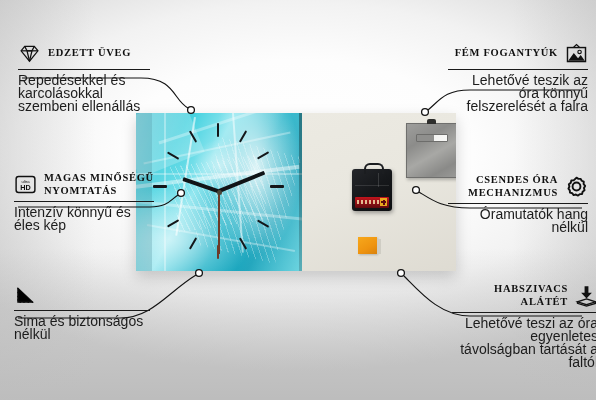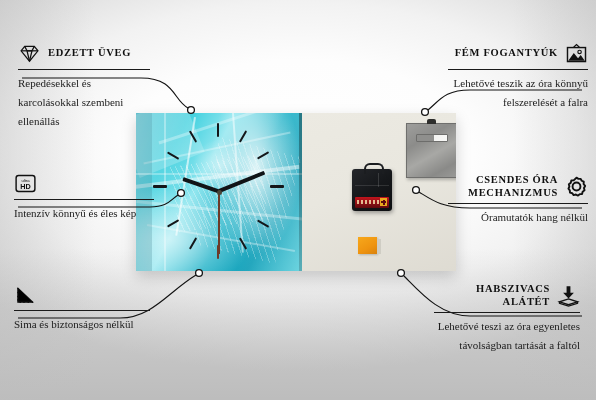--- a/index.html
+++ b/index.html
@@ -124,22 +124,22 @@
   
   .feature{position:absolute;z-index:6;}
   .f-head{display:flex;align-items:center;gap:7px;}
   .f-title{
     font-family:"Liberation Serif", serif;
     font-size:10.5px;letter-spacing:.7px;line-height:12.5px;
     color:#101010;font-weight:bold;text-transform:uppercase;
   }
   .f-rule{height:1px;background:#1a1a1a;margin:4px 0 4px 0;}
   .f-desc{
-    font-family:Liberation Serif, serif;
-    font-size:11px;line-height:19px;color:#1c1c1c;
+    font-family:Liberation Sans, sans-serif;
+    font-size:14px;line-height:13px;color:#1c1c1c;
   }
   .left .f-head{justify-content:flex-start;}
   .left .f-title{text-align:left;}
   .left .f-desc{text-align:left;}
   .right .f-head{justify-content:flex-end;}
   .right .f-title{text-align:right;}
   .right .f-desc{text-align:right;}
   .ico{width:23px;height:23px;flex:0 0 23px;position:relative;}
   .ico svg{display:block;width:23px;height:23px;}
 </style>
@@ -251,20 +251,21 @@
 
   <div class="feature left" style="left:14px;top:172px;width:140px;">
     <div class="f-head">
       <span class="ico">
         <svg viewBox="0 0 24 24">
           <rect x="2.2" y="3.6" width="19.6" height="16.8" rx="2.6" fill="none" stroke="#111" stroke-width="1.5"></rect>
           <text x="12" y="10.6" text-anchor="middle" font-family="Liberation Sans, sans-serif" font-size="4.4" fill="#111">ultra</text>
           <text x="12" y="17.8" text-anchor="middle" font-family="Liberation Sans, sans-serif" font-size="7.6" font-weight="bold" fill="#111">HD</text>
         </svg>
       </span>
+      <span class="f-title">MAGAS MINŐSÉGŰ NYOMTATÁS</span>
     </div>
     <div class="f-rule"></div>
     <div class="f-desc">Intenzív könnyű és éles kép</div>
   </div>
 
   <div class="feature left" style="left:14px;top:283px;width:136px;">
     <div class="f-head">
       <span class="ico">
         <svg viewBox="0 0 24 24">
             <g stroke="#111" stroke-width="1.5" stroke-linecap="round">
@@ -306,21 +307,21 @@
           <rect x="2.6" y="5.8" width="18.8" height="14.6" fill="none" stroke="#111" stroke-width="1.5"></rect>
           <circle cx="15.2" cy="10.4" r="1.8" fill="none" stroke="#111" stroke-width="1.2"></circle>
           <path d="M3.4 19.6 L9.2 11.6 L13.6 17 L16.4 13.6 L20.6 19.6 Z" fill="#111"></path>
         </svg>
       </span>
     </div>
     <div class="f-rule"></div>
     <div class="f-desc">Lehetővé teszik az óra könnyű felszerelését a falra</div>
   </div>
 
-  <div class="feature right" style="left:434px;top:283px;width:146px;">
+  <div class="feature right" style="left:452px;top:283px;width:146px;">
     <div class="f-head">
       <span class="f-title">HABSZIVACS ALÁTÉT</span>
       <span class="ico">
         <svg viewBox="0 0 24 24">
           <path d="M10 2.4 H14 V9 H17.6 L12 15 L6.4 9 H10 Z" fill="#111"></path>
           <path d="M12 15.6 L21.4 18.6 L12 21.6 L2.6 18.6 Z" fill="none" stroke="#111" stroke-width="1.4"></path>
           <path d="M2.6 18.6 V20.2 L12 23 L21.4 20.2 V18.6" fill="none" stroke="#111" stroke-width="1.4"></path>
         </svg>
       </span>
     </div>

